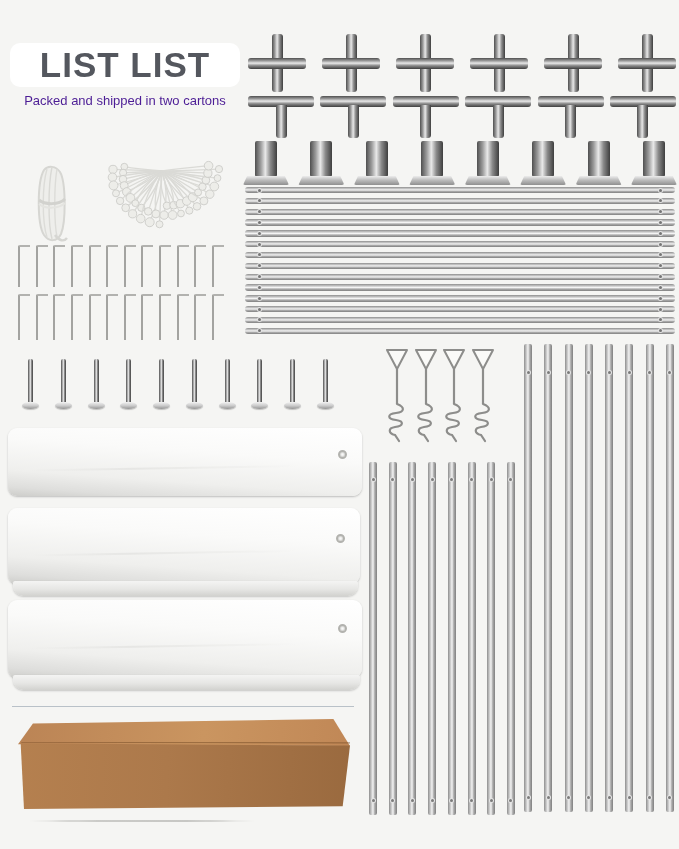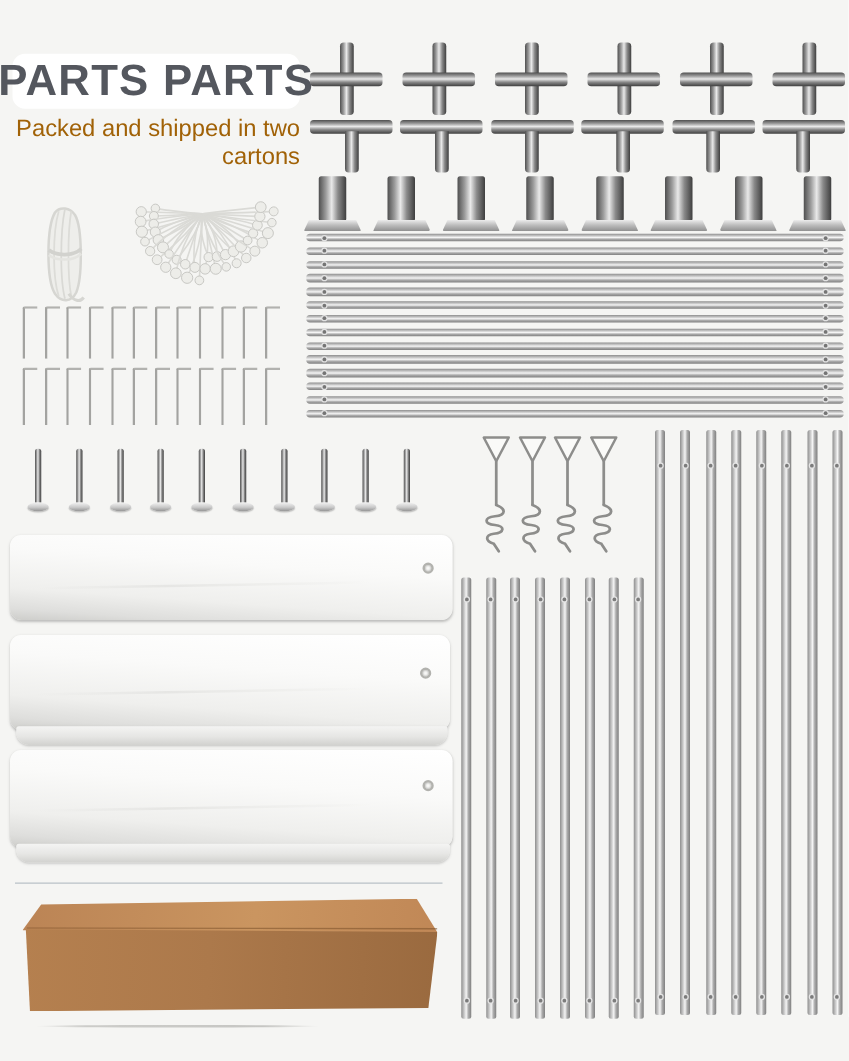--- a/index.html
+++ b/index.html
@@ -4,21 +4,21 @@
 <style>
   *{margin:0;padding:0;box-sizing:border-box}
   html,body{background:#fff}
   body{font-family:"Liberation Sans",sans-serif}
   .stage{position:relative;width:679px;height:849px;background:#f5f5f3;overflow:hidden}
 
   
   .title-card{position:absolute;left:10px;top:43px;width:230px;height:44px;background:#ffffff;
     border-radius:10px;display:flex;align-items:center;justify-content:center}
   .title{font-size:35px;font-weight:700;color:#54575e;letter-spacing:1px;white-space:nowrap}
-  .subtitle{position:absolute;left:10px;top:93px;width:230px;text-align:right;font-size:19px;color:#a16207}
+  .subtitle{position:absolute;left:10px;top:93px;width:230px;text-align:center;font-size:13px;color:#4c1d95}
 
   
   .mh{background:linear-gradient(180deg,#4f4f4f 0%,#9c9c9c 26%,#e9e9e9 47%,#8a8a8a 70%,#3e3e3e 100%)}
   .mv{background:linear-gradient(90deg,#4f4f4f 0%,#9c9c9c 26%,#e9e9e9 47%,#8a8a8a 70%,#3e3e3e 100%)}
   .pole-h{background:linear-gradient(180deg,#8e8e8e 0%,#c2c2c2 26%,#f4f4f4 50%,#ababab 72%,#808080 100%)}
   .pole-v{background:linear-gradient(90deg,#8e8e8e 0%,#c2c2c2 26%,#f4f4f4 50%,#ababab 72%,#808080 100%)}
 
   
   .cross-row{position:absolute;left:248px;top:34px;width:428px;height:60px;display:flex;justify-content:space-between}
   .cross{position:relative;width:58px;height:58px}
@@ -109,21 +109,21 @@
     clip-path:polygon(0 0,100% 40%,100% 100%,0 60%)}
   .box-shadow-line{position:absolute;left:28px;top:820px;width:228px;height:2px;border-radius:50%;
     background:linear-gradient(90deg,transparent 0%,#ccccc9 18%,#c6c6c3 80%,transparent 100%)}
 </style>
 </head>
 <body>
 
 <div class="stage">
 
   <div class="title-card">
-    <div class="title">PARTS PARTS</div>
+    <div class="title">LIST LIST</div>
   </div>
   <div class="subtitle">Packed and shipped in two cartons</div>
 
   <div class="cross-row">
     <div class="cross">
       <div class="vbar mv"></div>
       <div class="hbar mh"></div>
     </div>
   <div class="cross">
       <div class="vbar mv"></div>

